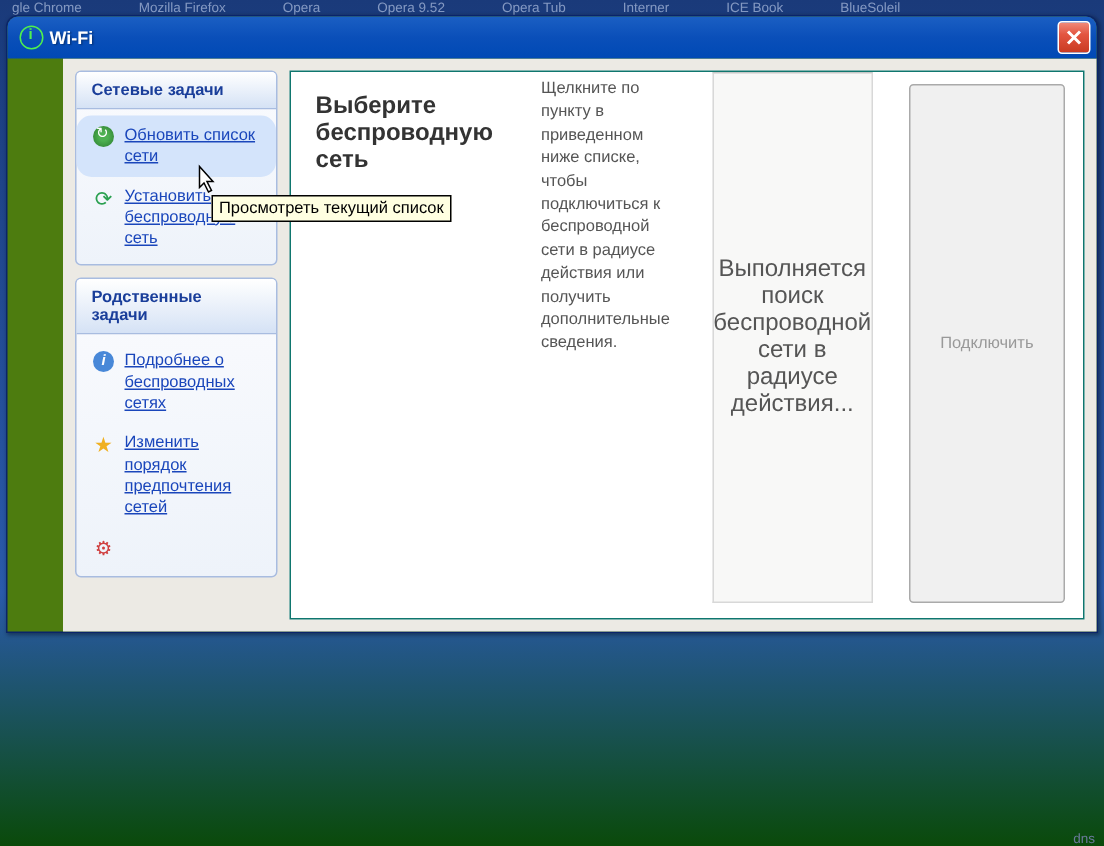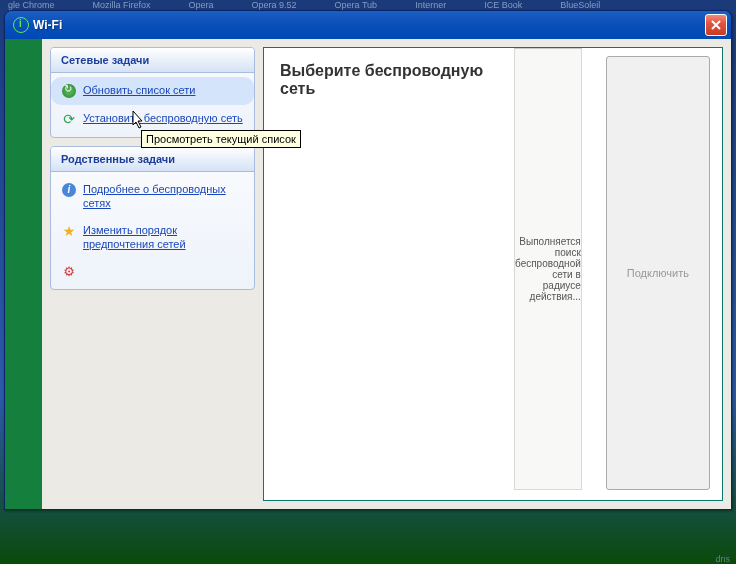--- a/index.html
+++ b/index.html
@@ -1,18 +1,18 @@
 <!DOCTYPE html>
 <html><head>
 <meta charset="utf-8">
 <style>
 * { margin: 0; padding: 0; box-sizing: border-box; font-family: Tahoma, Verdana, sans-serif; }
 body { width: 736px; height: 564px; background: linear-gradient(180deg, #1a3a7a 0%, #2a5aaa 70%, #0a4a0a 100%); position: relative; overflow: hidden; }
 .taskbar-hints { position: absolute; top: 0; left: 0; right: 0; height: 10px; color: #b0c0e0; font-size: 9px; display: flex; gap: 38px; padding-left: 8px; opacity: 0.7; white-space: nowrap; }
-.window { position: absolute; top: 10px; left: 4px; width: 728px; height: 500px; background: #15803d; border: 1px solid #0a246a; border-radius: 8px 8px 0 0; box-shadow: 1px 1px 3px rgba(0,0,0,0.4); }
+.window { position: absolute; top: 10px; left: 4px; width: 728px; height: 412px; background: #4d7c0f; border: 1px solid #0a246a; border-radius: 8px 8px 0 0; box-shadow: 1px 1px 3px rgba(0,0,0,0.4); }
 .titlebar { height: 28px; background: linear-gradient(180deg, #1b5fc3 0%, #0a4fb9 50%, #0049b5 100%); border-radius: 7px 7px 0 0; display: flex; align-items: center; padding: 0 4px 0 8px; position: relative; }
 .titlebar-icon { width: 16px; height: 16px; margin-right: 4px; position: relative; }
 .wifi-icon::before { content: ""; position: absolute; width: 14px; height: 14px; border: 1.5px solid #4ff04f; border-radius: 50%; left: 0; top: 0; }
 .wifi-icon::after { content: "i"; position: absolute; left: 6px; top: 1px; color: #4ff04f; font-size: 10px; font-weight: bold; }
 .titlebar-text { color: #fff; font-size: 12px; font-weight: bold; text-shadow: 1px 1px 1px rgba(0,0,0,0.3); }
 .close-btn { margin-left: auto; width: 22px; height: 22px; background: linear-gradient(180deg, #f08a7a 0%, #e35540 40%, #c93a22 100%); border: 1px solid #fff; border-radius: 3px; display: flex; align-items: center; justify-content: center; cursor: pointer; }
 .close-btn svg { width: 12px; height: 12px; }
 .body-area { display: flex; height: calc(100% - 28px); padding: 8px; gap: 8px; background: #eceae4; margin-left: 37px; }
 .sidebar { width: 205px; display: flex; flex-direction: column; gap: 8px; }
 .panel { background: linear-gradient(180deg, #fafbfe 0%, #eef3fa 100%); border: 1px solid #a8bce0; border-radius: 4px; }
@@ -27,21 +27,21 @@
 .ic-refresh::after { content: "↻"; color: #fff; font-size: 10px; position: absolute; left: 2px; top: -1px; }
 .ic-setup { color: #2aa050; font-size: 14px; }
 .ic-info { background: #4888d8; border-radius: 50%; width: 14px; height: 14px; color: #fff; font-size: 10px; font-weight: bold; text-align: center; line-height: 14px; font-style: italic; }
 .ic-star { color: #f0b020; font-size: 14px; }
 .ic-adv { color: #d04040; font-size: 13px; }
 .main-pane { flex: 1; background: #fff; border: 1px solid #0f766e; display: flex; flex-direction: row; position: relative; }
 .main-header { padding: 14px 16px 6px; }
 .main-title { font-size: 16px; font-weight: bold; color: #333; }
 .main-desc { font-size: 11px; color: #555; padding: 4px 16px 10px; line-height: 1.4; }
 .list-area { flex: 1; margin: 0 12px 10px; background: #f8f8f7; border: 1px solid #d8d8d8; border-top: 1px solid #c8c8c8; display: flex; align-items: center; justify-content: center; }
-.list-msg { font-size: 10px; color: #555; text-align: right; }
+.list-msg { font-size: 16px; color: #555; text-align: center; }
 .footer { padding: 8px 12px 10px; display: flex; justify-content: flex-end; }
 .connect-btn { padding: 3px 20px; font-size: 11px; border: 1px solid #aaa; background: #f0f0f0; color: #999; border-radius: 3px; }
 .cursor { position: absolute; left: 122px; top: 98px; pointer-events: none; z-index: 50; }
 .tooltip { position: absolute; left: 136px; top: 119px; background: #ffffe1; border: 1px solid #000; font-size: 11px; padding: 2px 4px; z-index: 49; color: #000; }
 .brand { position: absolute; right: 6px; bottom: 0; font-size: 9px; color: #6a7a9a; }
 </style>
 </head>
 <body>
 
 <div class="taskbar-hints">
@@ -104,20 +104,21 @@
           </div>
         </div>
       </div>
 
     </div>
 
     <div class="main-pane">
       <div class="main-header">
         <div class="main-title">Выберите беспроводную сеть</div>
       </div>
+      <div class="main-desc">Щелкните по пункту в приведенном ниже списке, чтобы подключиться к беспроводной сети в радиусе действия или получить дополнительные сведения.</div>
       <div class="list-area">
         <div class="list-msg">Выполняется поиск беспроводной сети в радиусе действия...</div>
       </div>
       <div class="footer">
         <button class="connect-btn" disabled="">Подключить</button>
       </div>
     </div>
 
   </div>
 

